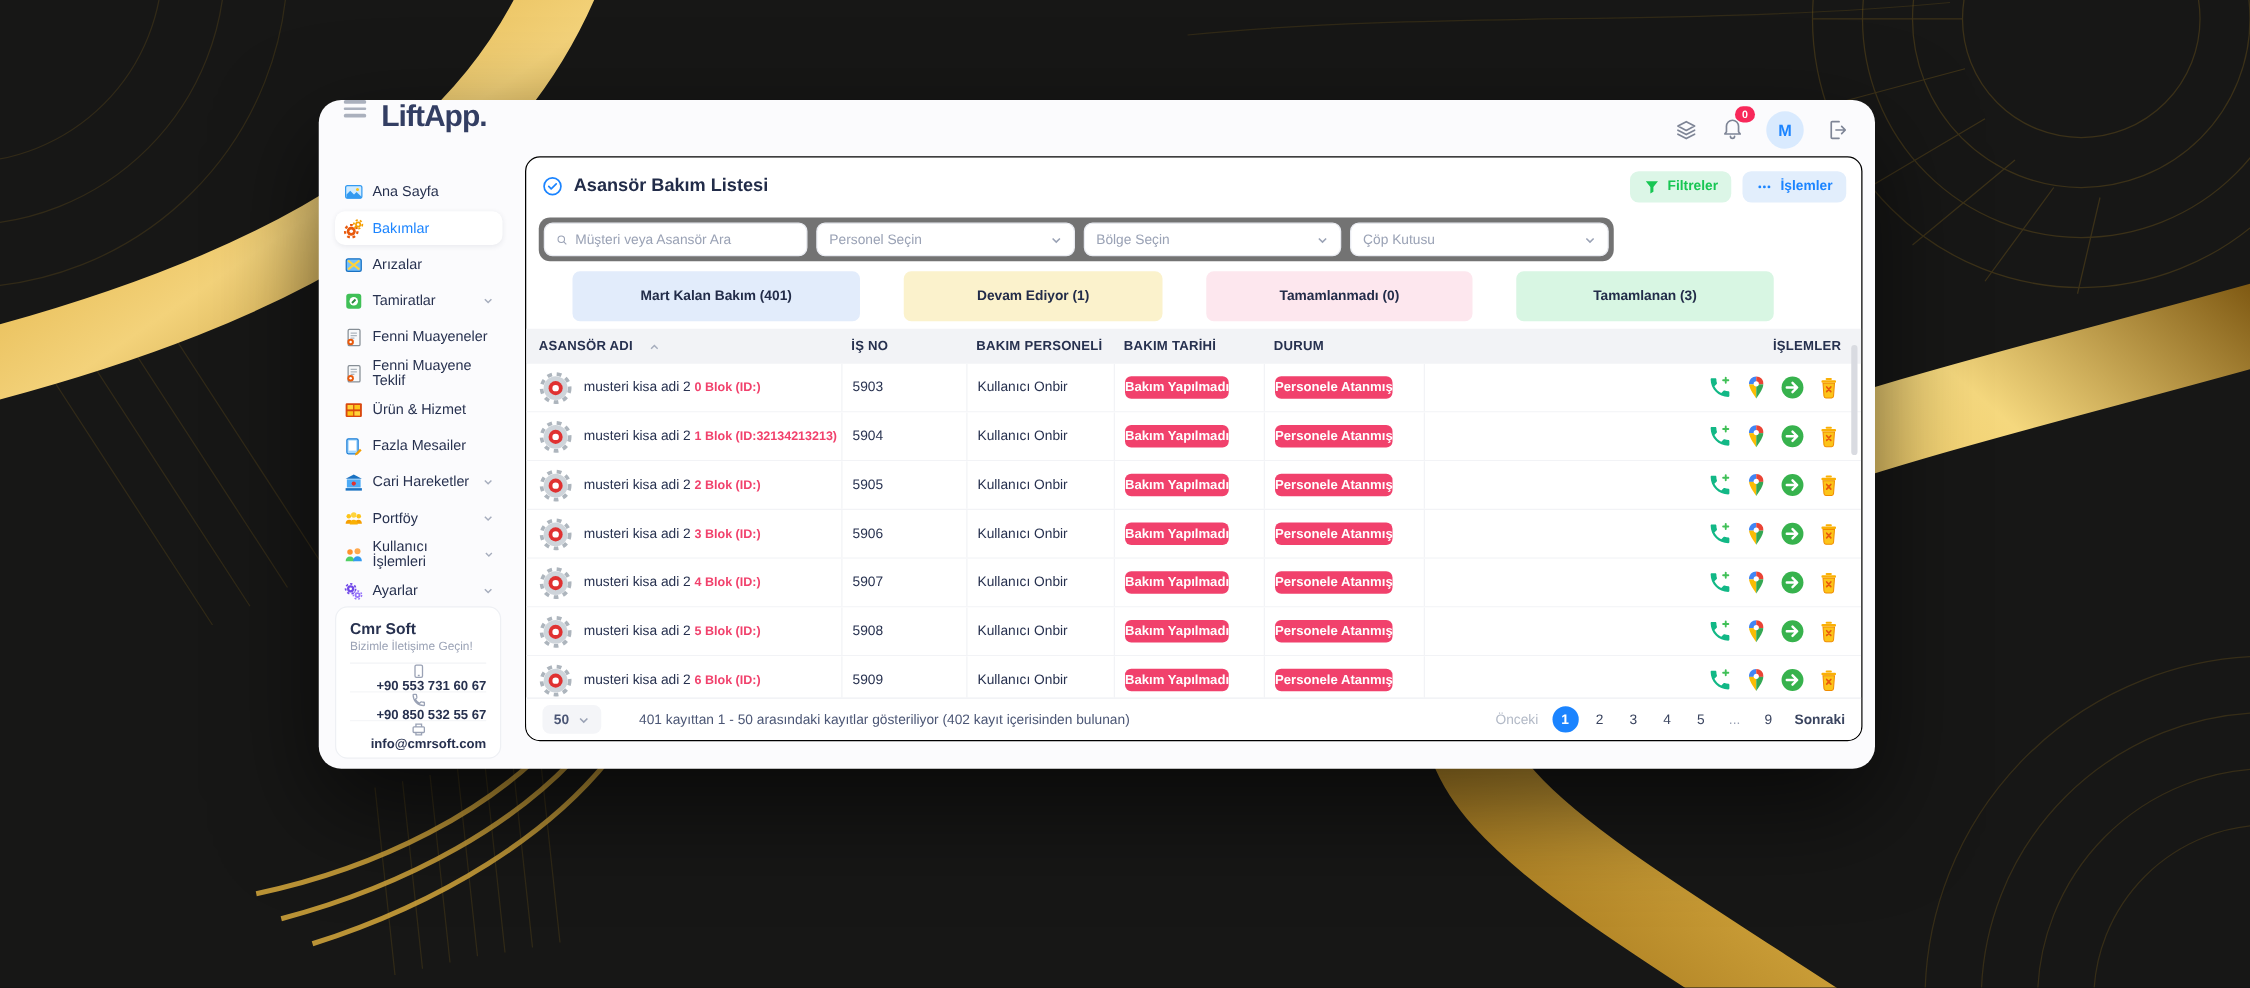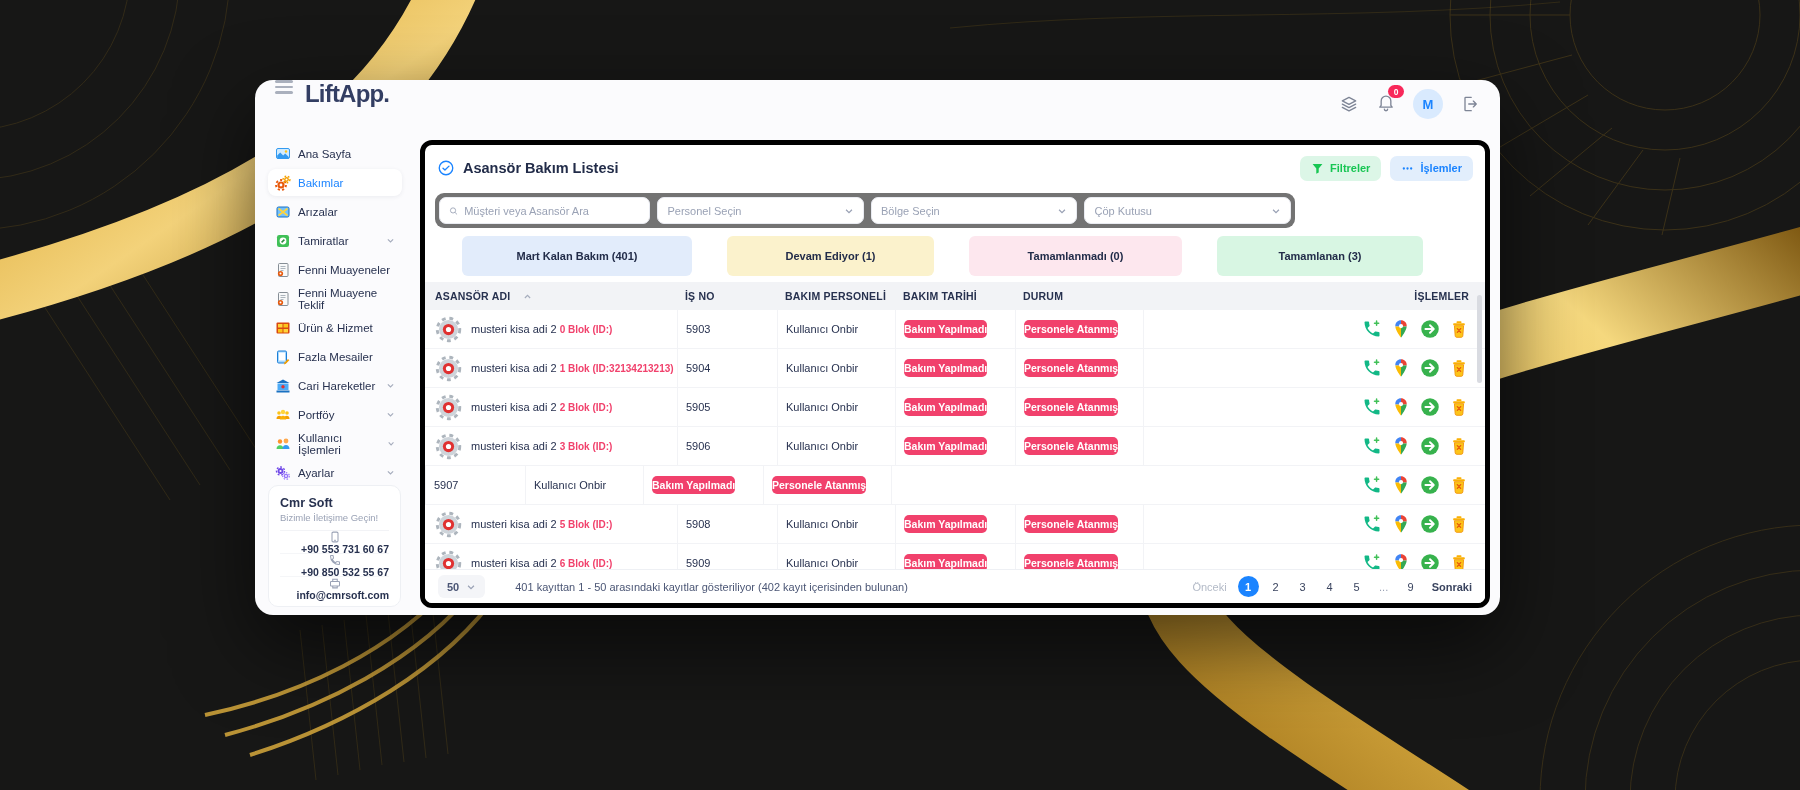--- a/index.html
+++ b/index.html
@@ -37,22 +37,22 @@
   .side-footer { position:absolute; left:13px; right:9px; bottom:8px; background:#fff;
                  border:1px solid #eef0f4; border-radius:10px; padding:10px 11px 6px; }
   .sf-company { font-size:12.5px; font-weight:700; color:#27314f; }
   .sf-tag { font-size:9.5px; color:#9aa2b5; margin-top:2px; padding-bottom:7px; border-bottom:1px solid #f2f3f6;}
   .contact { display:flex; align-items:center; height:23px; border-bottom:1px solid #f5f6f8;flex-direction:column; }
   .contact:last-child { border-bottom:none; }
   .cicon { width:12px; height:12px; stroke:#9aa2b5; fill:none; stroke-width:1.4; flex:none;}
   .cval { margin-left:auto; font-size:10.5px; font-weight:700; color:#27314f; }
 
   
-  .main-card { position:absolute; left:165px; top:60px; width:1070px; height:468px;
-               background:#fff; border:5px solid #000000; border-radius:12px; overflow:hidden;}
+  .main-card { position:absolute; left:165px; top:45px; width:1070px; height:468px;
+               background:#fff; border:1px solid #000000; border-radius:12px; overflow:hidden;}
   .card-head { height:46px; display:flex; align-items:center; padding:0 12px; }
   .title { font-size:14.5px; font-weight:700; color:#222c49; margin-left:8px; }
   .head-btns { margin-left:auto; display:flex; gap:9px; }
   .btn { display:flex; align-items:center; gap:6px; height:25px; padding:0 11px; border-radius:7px;
          font-size:11px; font-weight:700; cursor:pointer; }
   .btn-filters { background:#dcf6e7; color:#17c653; }
   .btn-actions { background:#e2eefc; color:#1b84ff; }
 
   .filter-wrap { margin:2px 10px 0; width:860px; background:#737373; border-radius:9px;
                  padding:4px; display:flex; gap:7px; }
@@ -644,20 +644,26 @@
           <svg class="act">
               <use href="#i-goarrow"></use>
             </svg>
           <svg class="act">
               <use href="#i-trash"></use>
             </svg>
         </div>
       </div>
 
       <div class="trow">
+        <div class="c c1">
+            <svg class="gear-av">
+              <use href="#gear-avatar"></use>
+            </svg>
+          <span class="rowname"><span>musteri kisa adi 2</span> <span class="blok">4 Blok (ID:)</span></span>
+          </div>
         <div class="c c2 cellval">5907</div>
         <div class="c c3 cellval">Kullanıcı Onbir</div>
         <div class="c c4">
             <span class="badge">Bakım Yapılmadı</span>
           </div>
         <div class="c c5">
             <span class="badge">Personele Atanmış</span>
           </div>
         <div class="c c6"></div>
         <div class="c ca">

